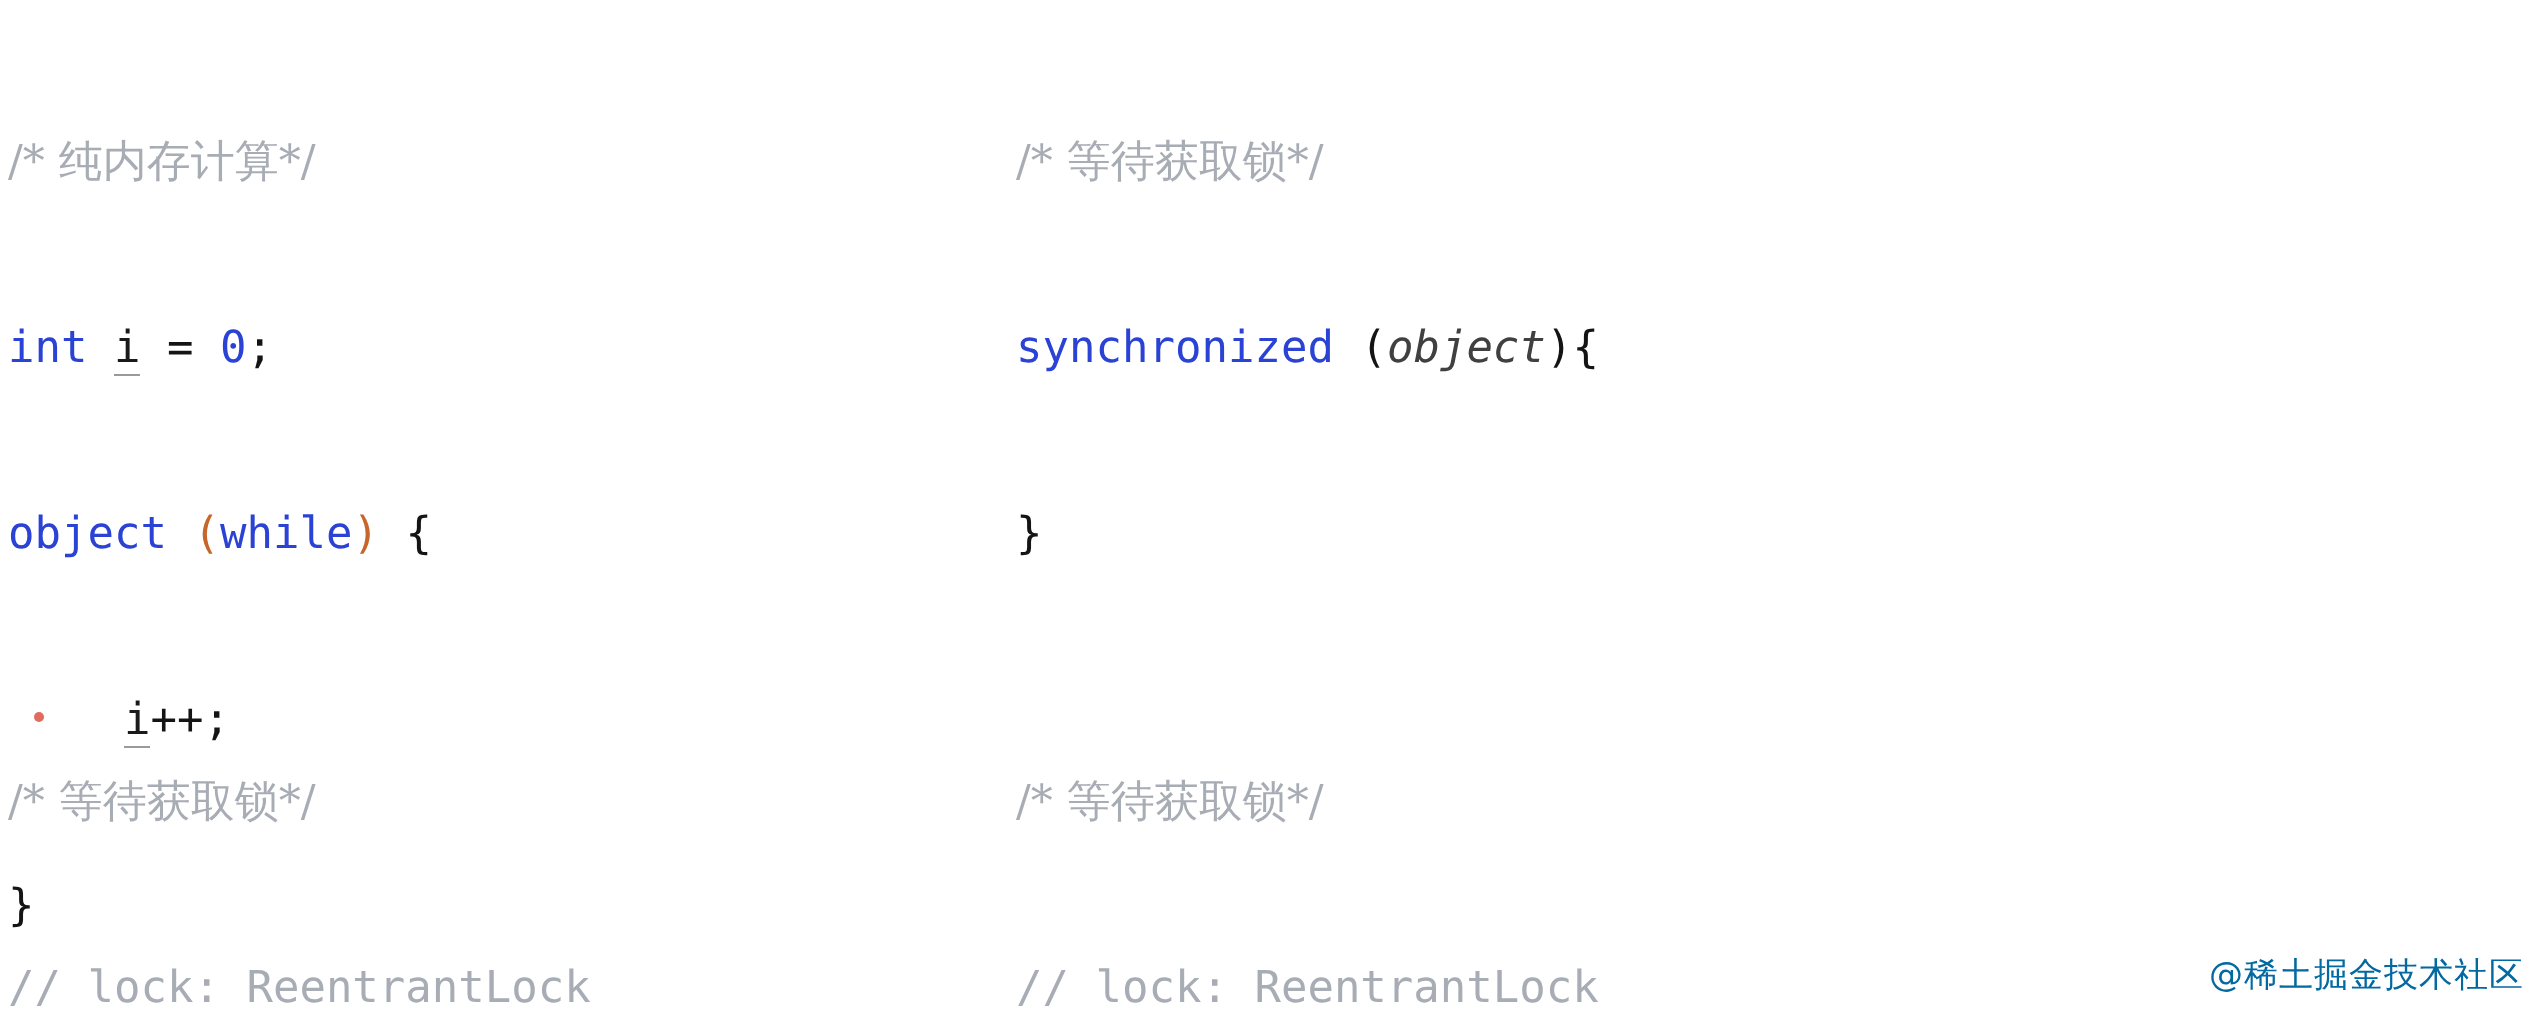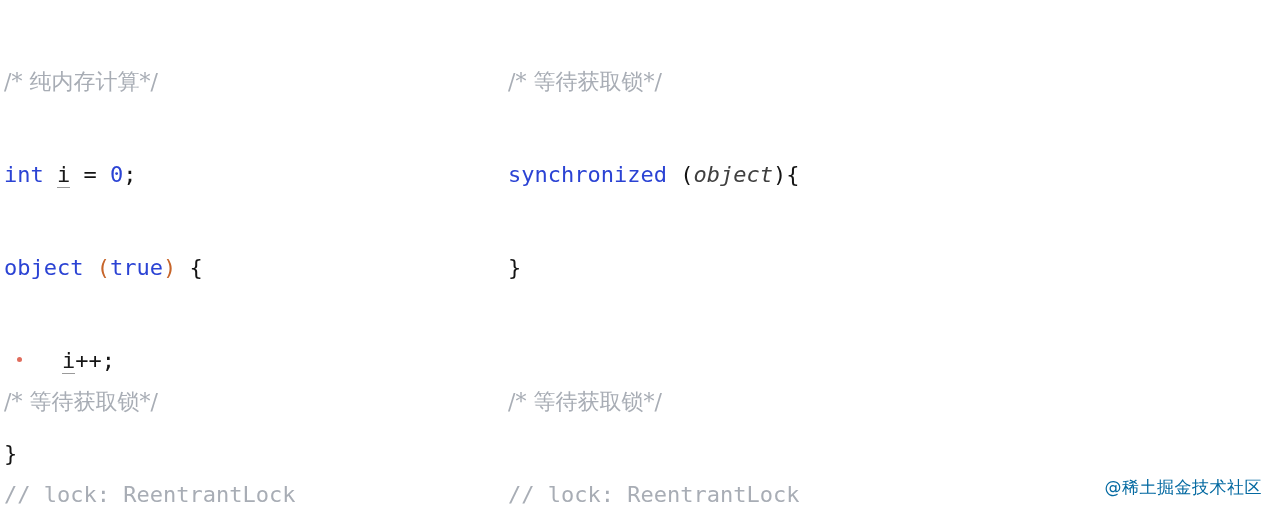--- a/index.html
+++ b/index.html
@@ -76,21 +76,21 @@
     letter-spacing: 0.5px;
   }
 </style>
 </head>
 <body>
 
 <div class="quadrant" id="q-a">
   <div class="code-block">
     <div class="code-line"><span class="tok-comment tok-comment-cn">/* 纯内存计算*/</span></div>
     <div class="code-line"><span class="tok-keyword">int</span><span class="tok-plain"> </span><span class="tok-var-dark">i</span><span class="tok-plain"> = </span><span class="tok-number">0</span><span class="tok-plain">;</span></div>
-    <div class="code-line"><span class="tok-keyword">object</span><span class="tok-bracket"> (</span><span class="tok-keyword">true</span><span class="tok-bracket">)</span><span class="tok-plain"> {</span></div>
+    <div class="code-line"><span class="tok-keyword">object</span><span class="tok-bracket"> (</span><span class="tok-keyword">while</span><span class="tok-bracket">)</span><span class="tok-plain"> {</span></div>
     <div class="code-line"><span class="tok-plain"> </span><span class="breakpoint-dot"></span><span class="tok-plain">   </span><span class="tok-var-dark">i</span><span class="tok-plain">++;</span></div>
     <div class="code-line"><span class="tok-plain">}</span></div>
   </div>
 
 </div>
 
 <div class="quadrant" id="q-b">
   <div class="code-block">
     <div class="code-line"><span class="tok-comment tok-comment-cn">/* 等待获取锁*/</span></div>
     <div class="code-line"><span class="tok-keyword">synchronized</span><span class="tok-plain"> (</span><span class="tok-param-italic">object</span><span class="tok-plain">)</span><span class="tok-plain">{</span></div>

